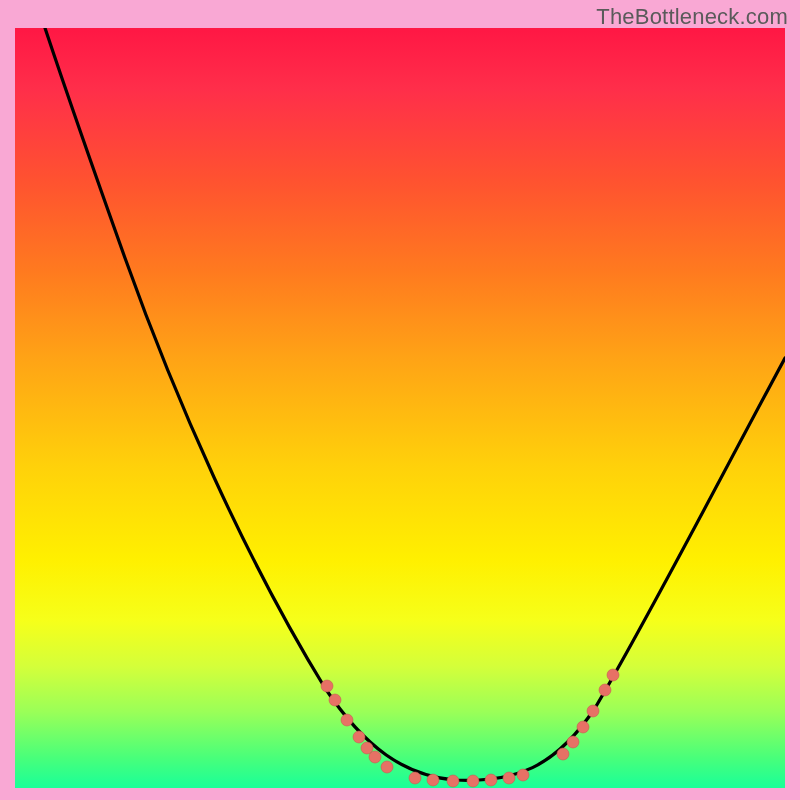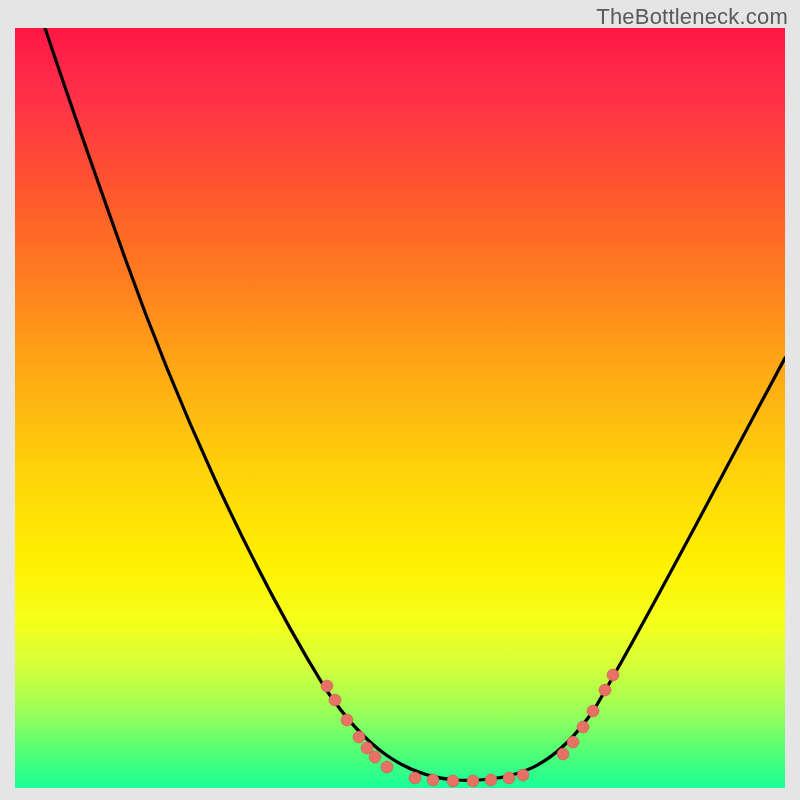--- a/index.html
+++ b/index.html
@@ -1,21 +1,21 @@
 <!DOCTYPE html>
 <html><head>
 <meta charset="utf-8">
 <style>
   * { margin: 0; padding: 0; box-sizing: border-box; }
   html, body { width: 800px; height: 800px; background: #000; overflow: hidden; }
   .frame {
     position: relative;
     width: 800px;
     height: 800px;
-    background: #e5e5e5;
+    background: #f9a8d4;
   }
   .watermark {
     position: absolute;
     top: 4px;
     right: 12px;
     font-family: Arial, Helvetica, sans-serif;
     font-size: 22px;
     font-weight: 500;
     color: #5a5a5a;
     letter-spacing: 0.2px;

